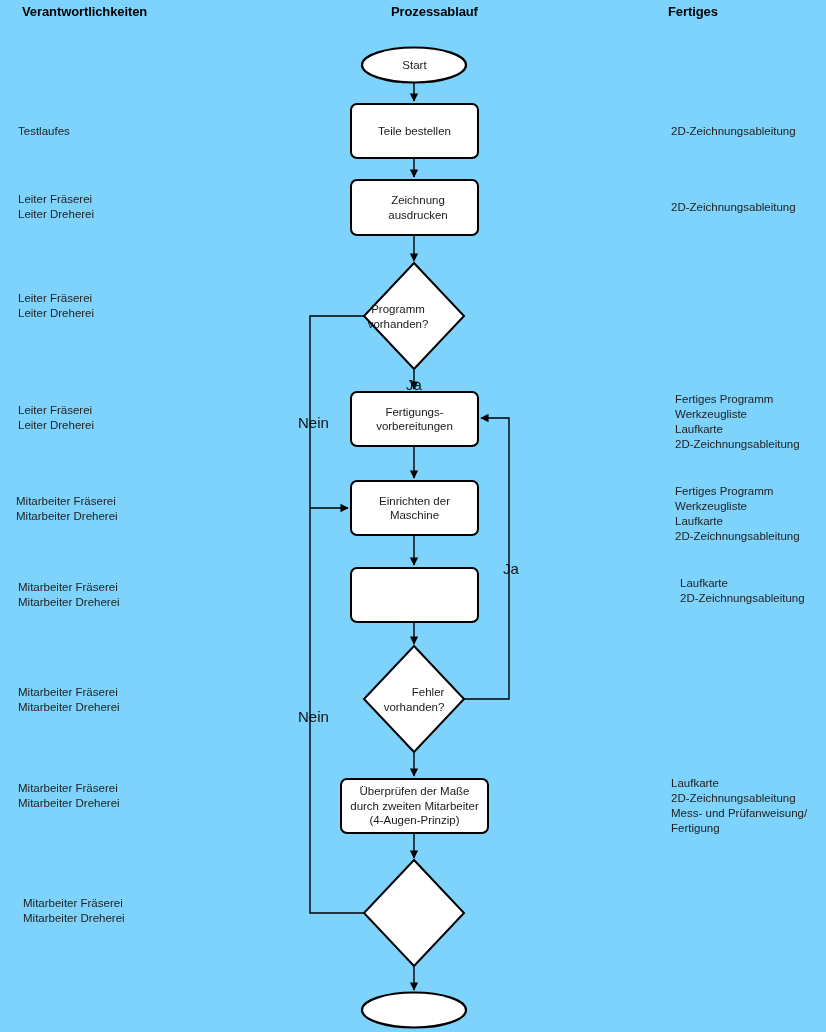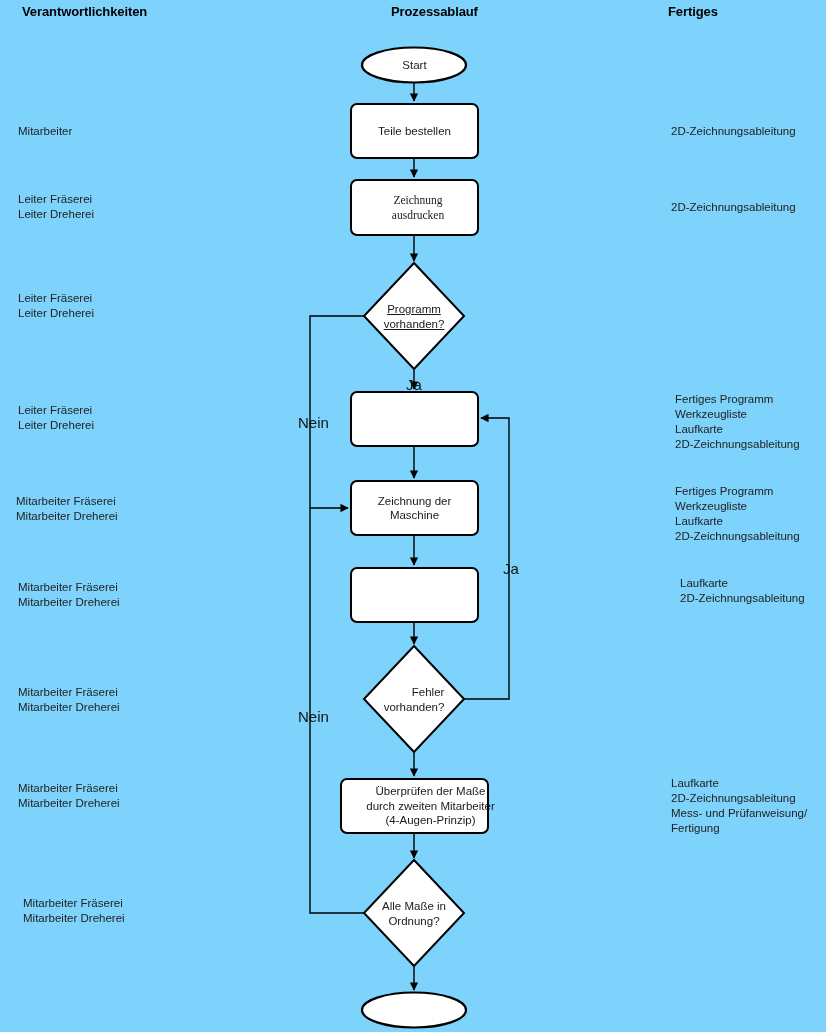--- a/index.html
+++ b/index.html
@@ -59,21 +59,21 @@
 </style>
 </head>
 <body>
 
 <div id="page">
 
   <div class="col-header" style="left:22px; top:4px;">Verantwortlichkeiten</div>
   <div class="col-header" style="left:352px; top:4px;margin-left:39px;">Prozessablauf</div>
   <div class="col-header" style="left:668px; top:4px;">Fertiges</div>
 
-  <div class="resp-label" style="left:18px; top:124px;">Mitarbeiter</div>
+  <div class="resp-label" style="left:18px; top:124px;">Testlaufes</div>
   <div class="resp-label" style="left:18px; top:192px;">Leiter Fräserei
 Leiter Dreherei</div>
   <div class="resp-label" style="left:18px; top:291px;">Leiter Fräserei
 Leiter Dreherei</div>
   <div class="resp-label" style="left:18px; top:403px;">Leiter Fräserei
 Leiter Dreherei</div>
   <div class="resp-label" style="left:16px; top:494px;">Mitarbeiter Fräserei
 Mitarbeiter Dreherei</div>
   <div class="resp-label" style="left:18px; top:580px;">Mitarbeiter Fräserei
 Mitarbeiter Dreherei</div>
@@ -148,32 +148,32 @@
 
     <polygon points="414,263 464,316 414,369 364,316" fill="#ffffff" stroke="#000000" stroke-width="2"></polygon>
     <polygon points="414,646 464,699 414,752 364,699" fill="#ffffff" stroke="#000000" stroke-width="2"></polygon>
     <polygon points="414,860 464,913 414,966 364,913" fill="#ffffff" stroke="#000000" stroke-width="2"></polygon>
 
     <ellipse cx="414" cy="1010" rx="52" ry="17.5" fill="#ffffff" stroke="#000000" stroke-width="2.2"></ellipse>
   </svg>
 
   <div class="node-text" style="left:362px; top:48px; width:105px; height:35px;">Start</div>
   <div class="node-text" style="left:351px; top:104px; width:127px; height:54px;">Teile bestellen</div>
-  <div class="node-text" style="left:351px; top:180px; width:134px; height:55px;font-family:Liberation Serif, serif;">Zeichnung
+  <div class="node-text" style="left:351px; top:180px; width:134px; height:55px;">Zeichnung
 ausdrucken</div>
-  <div class="node-text" style="left:364px; top:263px; width:100px; height:107px;text-decoration:underline;">Programm
+  <div class="node-text" style="left:348px; top:263px; width:100px; height:107px;">Programm
 vorhanden?</div>
-  <div class="node-text" style="left:351px; top:481px; width:127px; height:54px;">Zeichnung der
+  <div class="node-text" style="left:351px; top:392px; width:127px; height:54px;">Fertigungs-
+vorbereitungen</div>
+  <div class="node-text" style="left:351px; top:481px; width:127px; height:54px;">Einrichten der
 Maschine</div>
   <div class="node-text" style="left:364px; top:646px; width:100px; height:107px;text-align:right;">Fehler
 vorhanden?</div>
-  <div class="node-text" style="left:357px; top:779px; width:147px; height:54px;">Überprüfen der Maße
+  <div class="node-text" style="left:341px; top:779px; width:147px; height:54px;">Überprüfen der Maße
 durch zweiten Mitarbeiter
 (4-Augen-Prinzip)</div>
-  <div class="node-text" style="left:364px; top:860px; width:100px; height:107px;">Alle Maße in
-Ordnung?</div>
 
   <div class="edge-label" style="left:406px; top:376px;">Ja</div>
   <div class="edge-label" style="left:298px; top:414px;">Nein</div>
   <div class="edge-label" style="left:503px; top:560px;">Ja</div>
   <div class="edge-label" style="left:298px; top:708px;">Nein</div>
 
 </div>
 
 </body></html>

